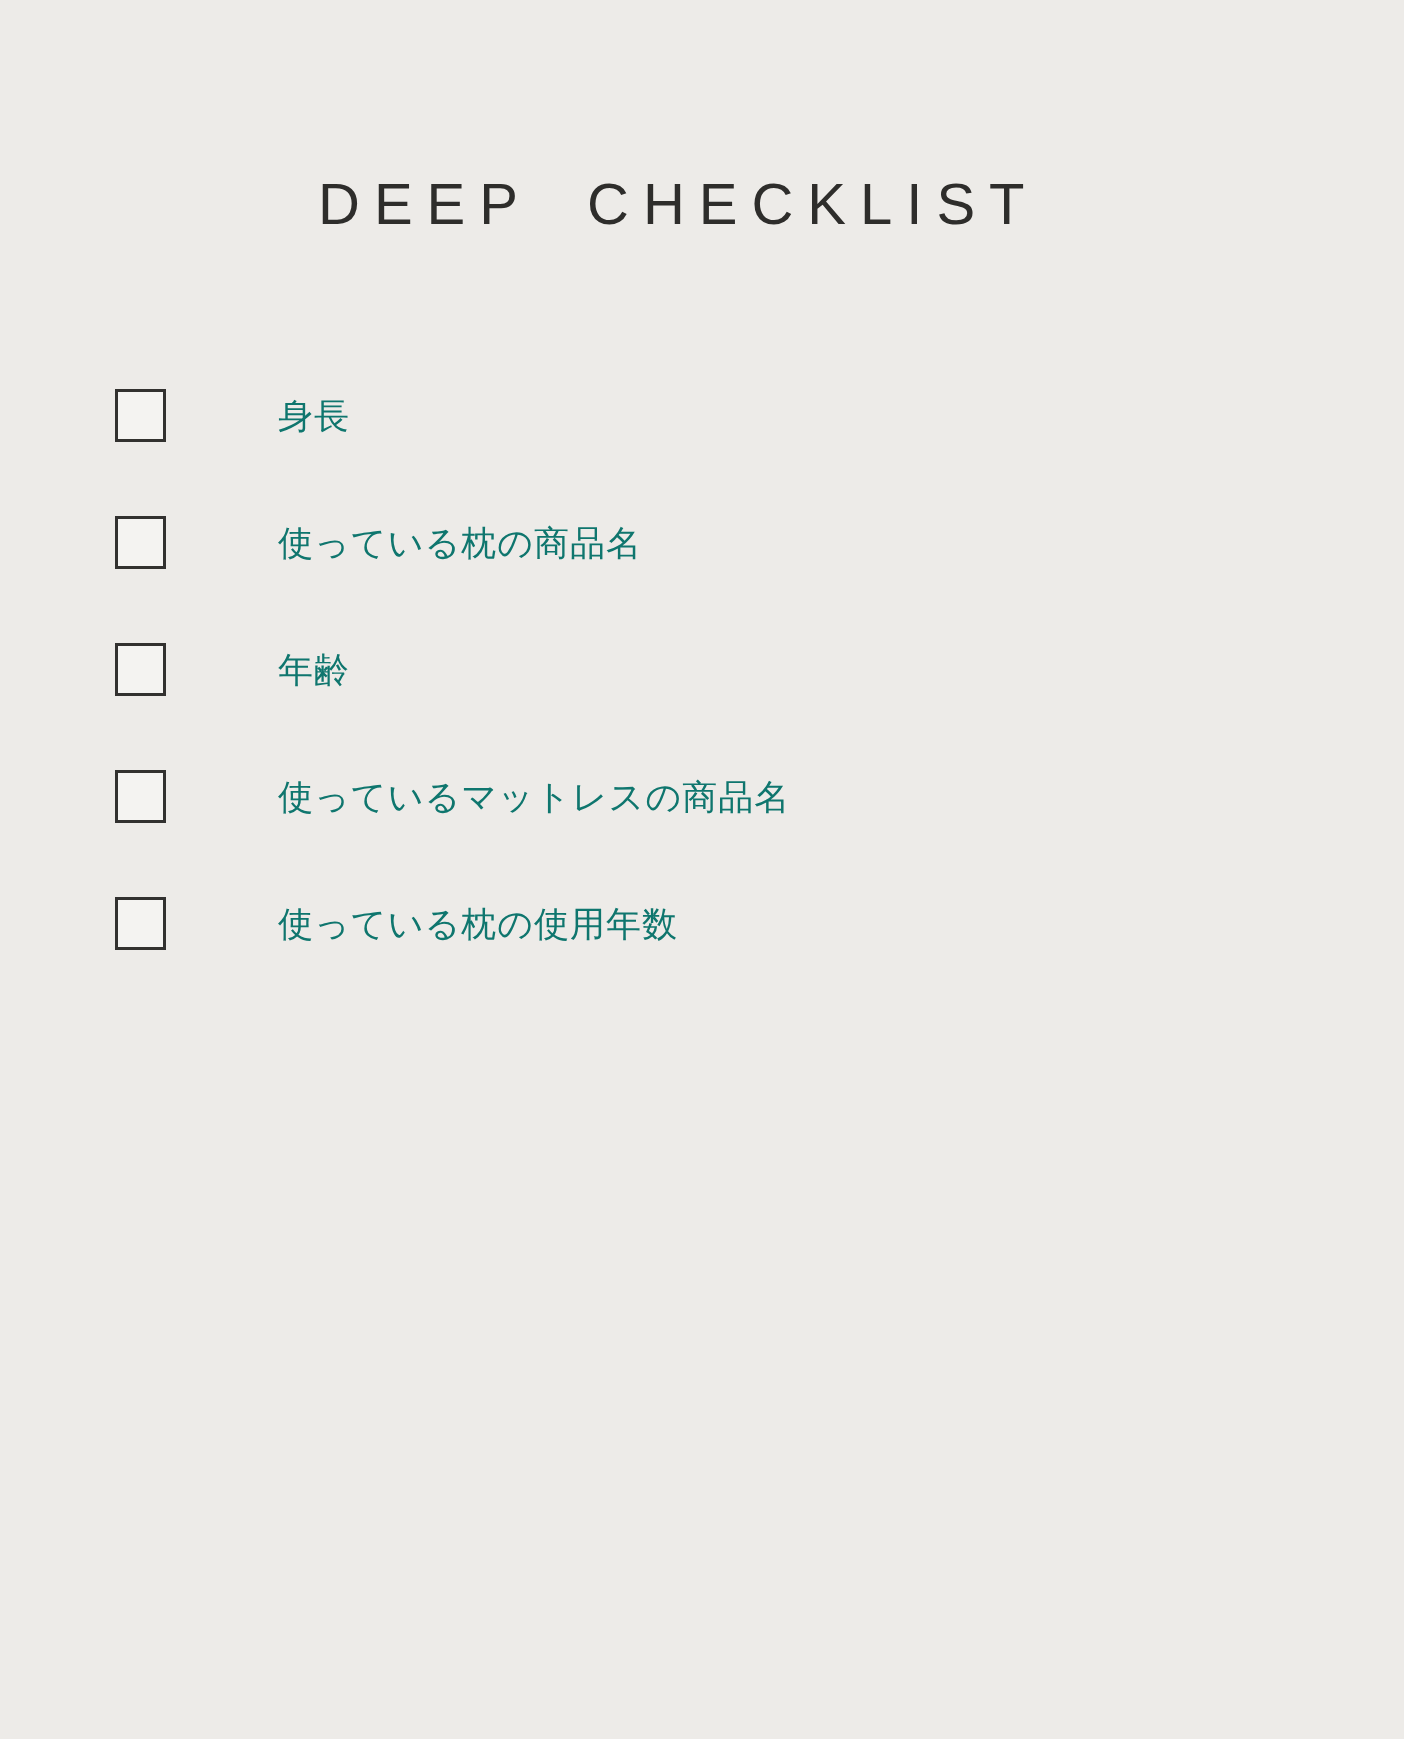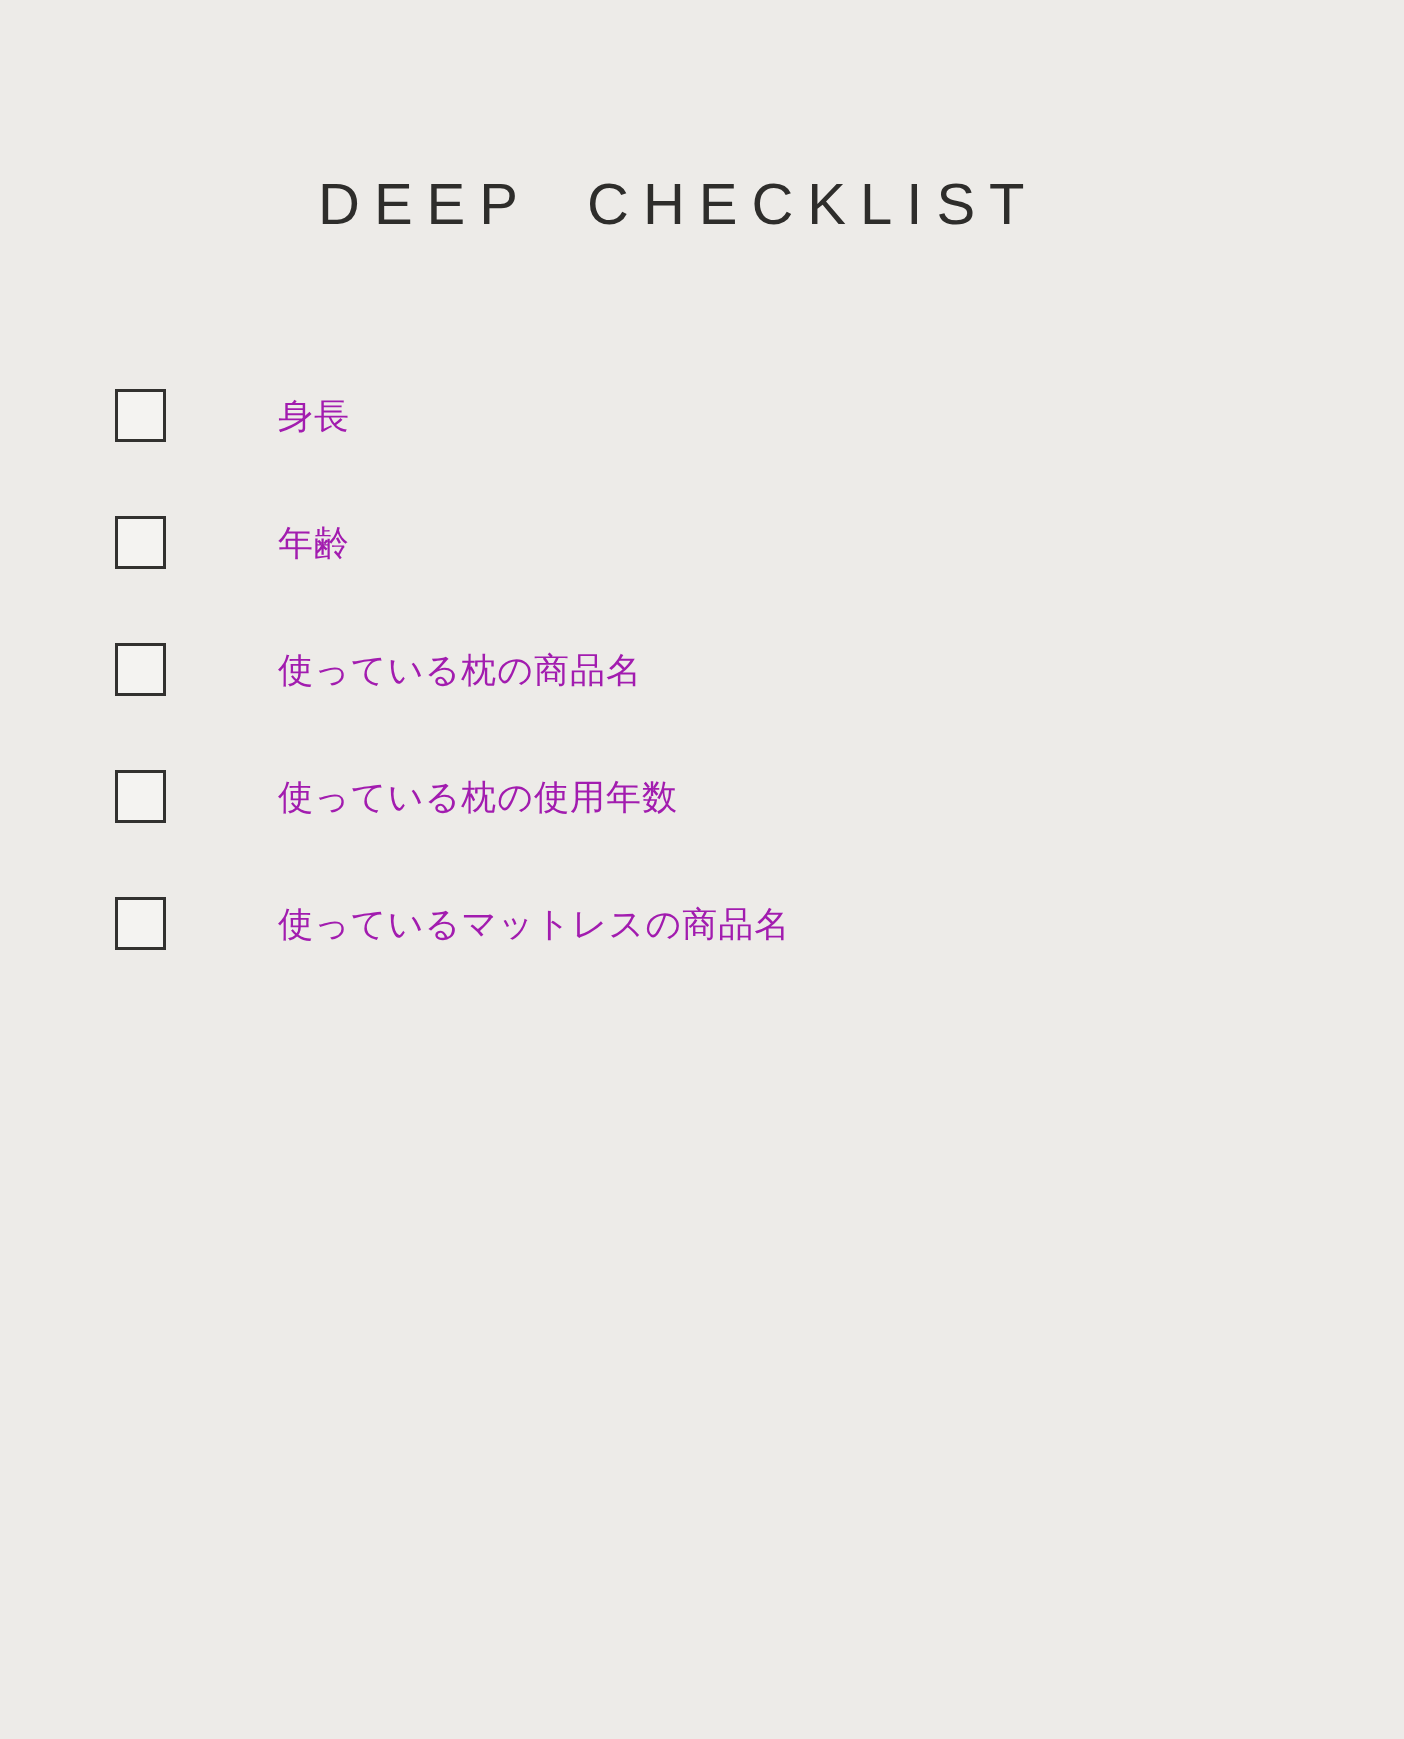--- a/index.html
+++ b/index.html
@@ -51,52 +51,52 @@
     border: 3px solid #32312f;
     background: #f4f3f1;
     cursor: pointer;
   }
   .label {
     margin-left: 112px;
     font-size: 35px;
     letter-spacing: 1px;
     line-height: 1;
     white-space: nowrap;
-    color: #a21caf;
+    color: #0f766e;
   }
 </style>
 </head>
 <body>
 
 <div class="page">
   <h1 class="title">DEEP CHECKLIST</h1>
   <div class="list">
   <div class="row">
     <span class="box"></span>
     <span class="label">身長</span>
   </div>
 
 
   <div class="row">
     <span class="box"></span>
+    <span class="label">使っている枕の商品名</span>
+  </div>
+
+  <div class="row">
+    <span class="box"></span>
     <span class="label">年齢</span>
   </div>
 
   <div class="row">
     <span class="box"></span>
-    <span class="label">使っている枕の商品名</span>
+    <span class="label">使っているマットレスの商品名</span>
   </div>
 
   <div class="row">
     <span class="box"></span>
     <span class="label">使っている枕の使用年数</span>
-  </div>
-
-  <div class="row">
-    <span class="box"></span>
-    <span class="label">使っているマットレスの商品名</span>
   </div>
 
 
 
 
 </div>
 </div>
 
 </body></html>

